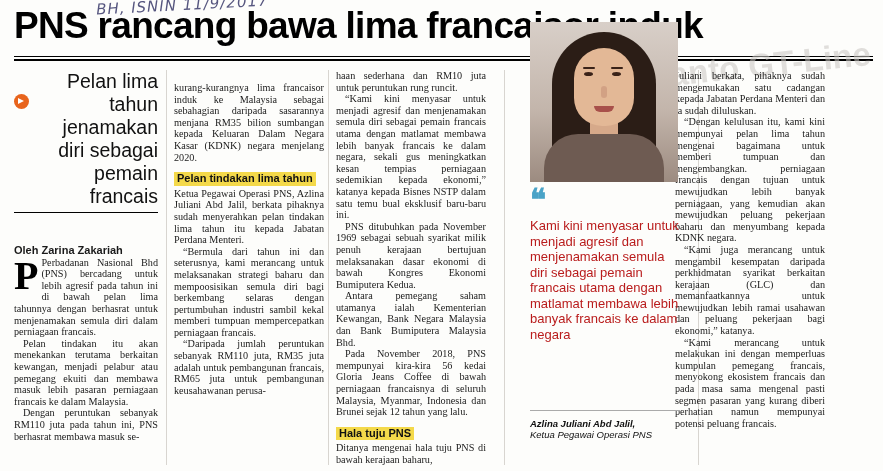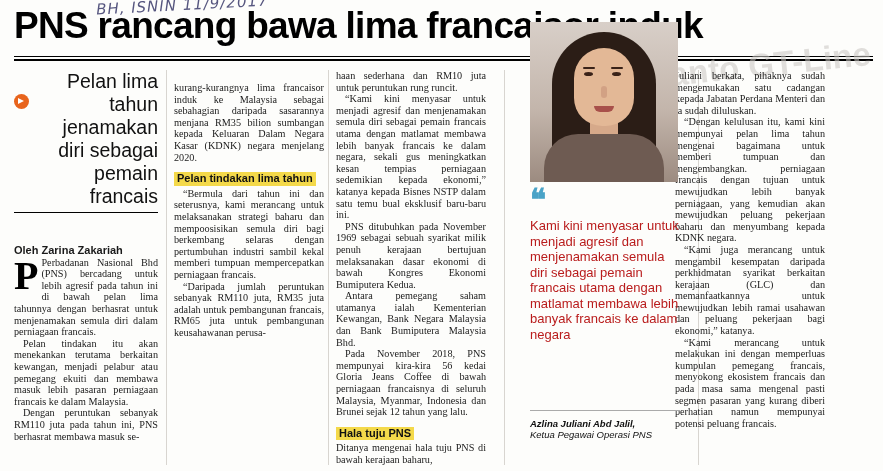--- a/index.html
+++ b/index.html
@@ -337,20 +337,21 @@
       <div class="byline">Oleh Zarina Zakariah</div>
       <p class="noindent"><span class="dropcap">P</span><span>Perbadanan Nasional Bhd (PNS) bercadang untuk lebih agresif pada tahun ini di bawah pelan lima tahunnya dengan berhasrat untuk menjenamakan semula diri dalam perniagaan francais.</span></p>
       <p>Pelan tindakan itu akan menekankan terutama berkaitan kewangan, menjadi pelabur atau pemegang ekuiti dan membawa masuk lebih pasaran perniagaan francais ke dalam Malaysia.</p>
       <p>Dengan peruntukan sebanyak RM110 juta pada tahun ini, PNS berhasrat membawa masuk se-</p>
     </div>
 
     <div class="col c2">
       <p class="noindent">kurang-kurangnya lima francaisor induk ke Malaysia sebagai sebahagian daripada sasarannya menjana RM35 bilion sumbangan kepada Keluaran Dalam Negara Kasar (KDNK) negara menjelang 2020.</p>
       <div class="gap"></div>
       <div class="subhead">Pelan tindakan lima tahun</div>
+      <p class="noindent">Ketua Pegawai Operasi PNS, Azlina Juliani Abd Jalil, berkata pihaknya sudah menyerahkan pelan tindakan lima tahun itu kepada Jabatan Perdana Menteri.</p>
       <p>“Bermula dari tahun ini dan seterusnya, kami merancang untuk melaksanakan strategi baharu dan mempoosisikan semula diri bagi berkembang selaras dengan pertumbuhan industri sambil kekal memberi tumpuan mempercepatkan perniagaan francais.</p>
       <p>“Daripada jumlah peruntukan sebanyak RM110 juta, RM35 juta adalah untuk pembangunan francais, RM65 juta untuk pembangunan keusahawanan perusa-</p>
     </div>
 
     <div class="col c3">
       <p class="noindent">haan sederhana dan RM10 juta untuk peruntukan rung runcit.</p>
       <p>“Kami kini menyasar untuk menjadi agresif dan menjenamakan semula diri sebagai pemain francais utama dengan matlamat membawa lebih banyak francais ke dalam negara, sekali gus meningkatkan kesan tempias perniagaan sedemikian kepada ekonomi,” katanya kepada Bisnes NSTP dalam satu temu bual eksklusif baru-baru ini.</p>
       <p>PNS ditubuhkan pada November 1969 sebagai sebuah syarikat milik penuh kerajaan bertujuan melaksanakan dasar ekonomi di bawah Kongres Ekonomi Bumiputera Kedua.</p>
       <p>Antara pemegang saham utamanya ialah Kementerian Kewangan, Bank Negara Malaysia dan Bank Bumiputera Malaysia Bhd.</p>
       <p>Pada November 2018, PNS mempunyai kira-kira 56 kedai Gloria Jeans Coffee di bawah perniagaan francaisnya di seluruh Malaysia, Myanmar, Indonesia dan Brunei sejak 12 tahun yang lalu.</p>

